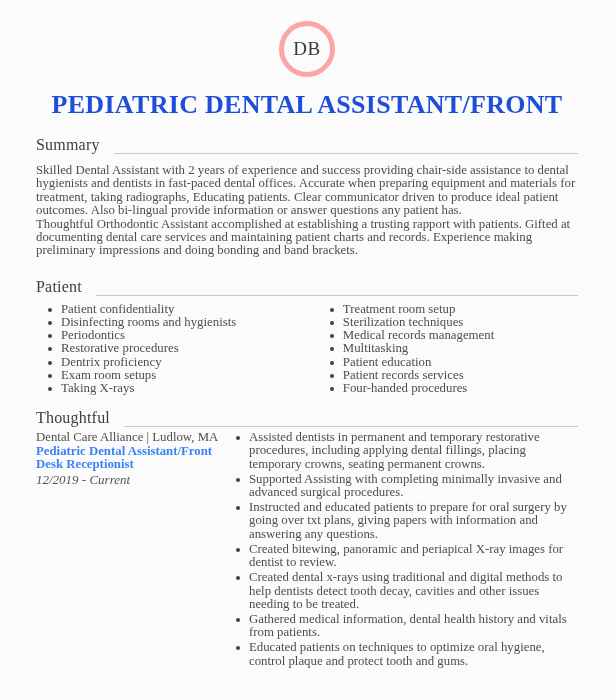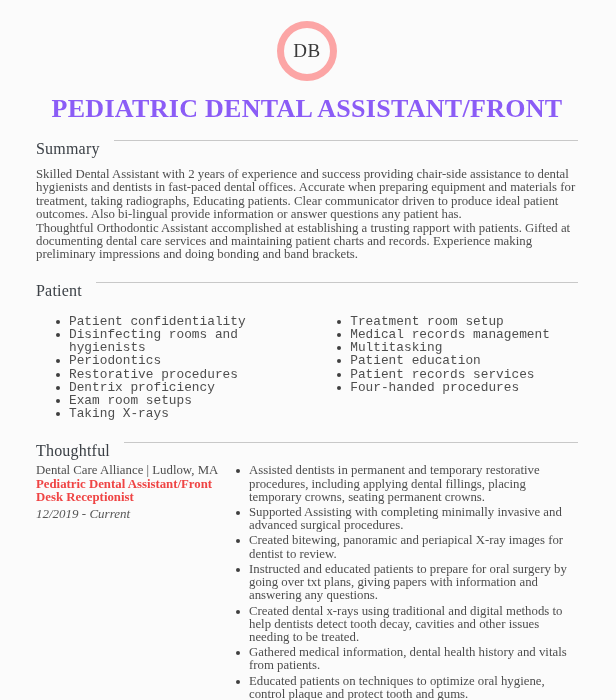--- a/index.html
+++ b/index.html
@@ -11,38 +11,38 @@
   }
   .page {
     width: 616px; height: 700px; overflow: hidden;
     padding: 0 38px 0 36px;
     box-sizing: border-box;
   }
   
   .monogram {
     width: 46px; height: 46px;
     margin: 21px auto 0;
-    border: 7px solid #fca5a5;
+    border: 5px solid #fca5a5;
     border-radius: 50%;
     display: flex; align-items: center; justify-content: center;
     font-size: 19px; letter-spacing: 0.5px; color: #3a3a3a;
   }
   
   .title {
     margin: 9px 0 0; padding: 0;
     text-align: center;
     font-size: 26px; font-weight: 700;
-    color: #8b5cf6;
+    color: #1d4ed8;
     line-height: 37px;
     letter-spacing: 0.3px;
   }
   .title-line { display: block; white-space: nowrap; }
   
   .sec-head {
-    display: flex; align-items: flex-start;
+    display: flex; align-items: flex-end;
     margin-top: 13px;
   }
   .sec-head h2 {
     margin: 0; padding: 0;
     font-size: 16px; font-weight: 400;
     color: #3b4046; line-height: 18px;
     letter-spacing: 0.2px;
   }
   .rule {
     flex: 1; height: 0;
@@ -52,39 +52,39 @@
   .sk-head { margin-top: 20px; }
   .ex-head { margin-top: 14px; }
   
   .summary-body { margin-top: 10px; }
   .para {
     margin: 0; padding: 0;
     font-size: 12.8px; line-height: 13.4px;
   }
   
   .skills-cols { display: flex; margin-top: 7px; }
-  .skill-list { list-style: none; margin: 8px; padding: 0; font-family: Liberation Mono, monospace; }
+  .skill-list { list-style: none; margin: 0; padding: 0; }
   .skill-list.left  { width: 52%; }
   .skill-list.right { width: 48%; }
   .bullet-item {
     display: flex; align-items: flex-start;
     font-size: 12.8px; line-height: 13.2px;
   }
   .skill-list .bullet-item { padding-left: 12px; }
   .dot {
     flex: 0 0 auto;
     width: 4px; height: 4px; border-radius: 50%;
     background: #3f3f3f;
     margin: 5px 9px 0 0;
   }
   
   .exp-row { display: flex; margin-top: 4px; }
   .exp-left { width: 200px; flex: 0 0 auto; padding-right: 10px; box-sizing: border-box; }
   .company { font-size: 12.8px; line-height: 13.4px; }
-  .role { font-size: 12.8px; line-height: 13.4px; font-weight: 700; color: #ef4444; }
+  .role { font-size: 12.8px; line-height: 13.4px; font-weight: 700; color: #3b82f6; }
   .dates { font-size: 13px; line-height: 13.4px; font-style: italic; margin-top: 2px; color: #565656; }
   .exp-bullets { list-style: none; margin: 0; padding: 0; flex: 1; }
   .exp-bullets .bullet-item { margin-bottom: 2px; }
 </style>
 </head>
 <body>
 
 <div class="page">
 
   <div class="monogram">
@@ -153,20 +153,24 @@
           </li>
         </ul>
       <ul class="skill-list right">
 
           <li class="bullet-item">
             <span class="dot"></span>
             <span class="bullet-text">Treatment room setup</span>
           </li>
 
 
+          <li class="bullet-item">
+            <span class="dot"></span>
+            <span class="bullet-text">Sterilization techniques</span>
+          </li>
 
           <li class="bullet-item">
             <span class="dot"></span>
             <span class="bullet-text">Medical records management</span>
           </li>
 
           <li class="bullet-item">
             <span class="dot"></span>
             <span class="bullet-text">Multitasking</span>
           </li>
@@ -207,30 +211,30 @@
             <span class="bullet-text">Assisted dentists in permanent and temporary restorative procedures, including applying dental fillings, placing temporary crowns, seating permanent crowns.</span>
           </li>
 
           <li class="bullet-item">
             <span class="dot"></span>
             <span class="bullet-text">Supported Assisting with completing minimally invasive and advanced surgical procedures.</span>
           </li>
 
           <li class="bullet-item">
             <span class="dot"></span>
+            <span class="bullet-text">Instructed and educated patients to prepare for oral surgery by going over txt plans, giving papers with information and answering any questions.</span>
+          </li>
+
+          <li class="bullet-item">
+            <span class="dot"></span>
             <span class="bullet-text">Created bitewing, panoramic and periapical X-ray images for dentist to review.</span>
           </li>
 
           <li class="bullet-item">
             <span class="dot"></span>
-            <span class="bullet-text">Instructed and educated patients to prepare for oral surgery by going over txt plans, giving papers with information and answering any questions.</span>
-          </li>
-
-          <li class="bullet-item">
-            <span class="dot"></span>
             <span class="bullet-text">Created dental x-rays using traditional and digital methods to help dentists detect tooth decay, cavities and other issues needing to be treated.</span>
           </li>
 
           <li class="bullet-item">
             <span class="dot"></span>
             <span class="bullet-text">Gathered medical information, dental health history and vitals from patients.</span>
           </li>
 
           <li class="bullet-item">
             <span class="dot"></span>

